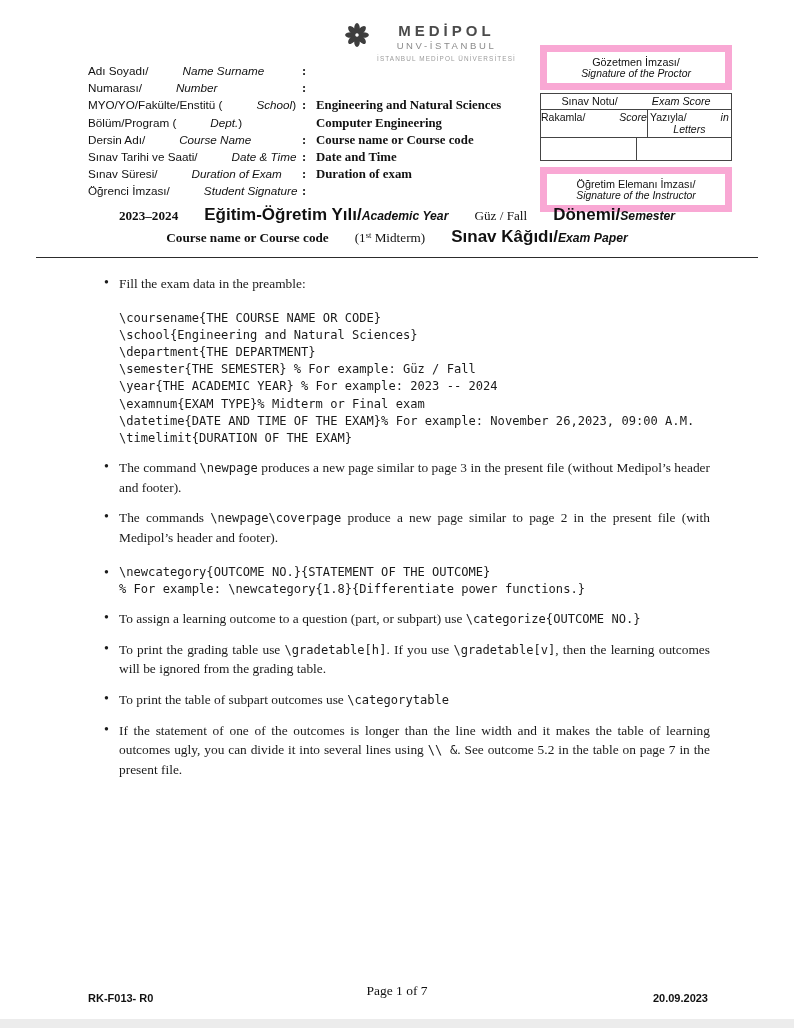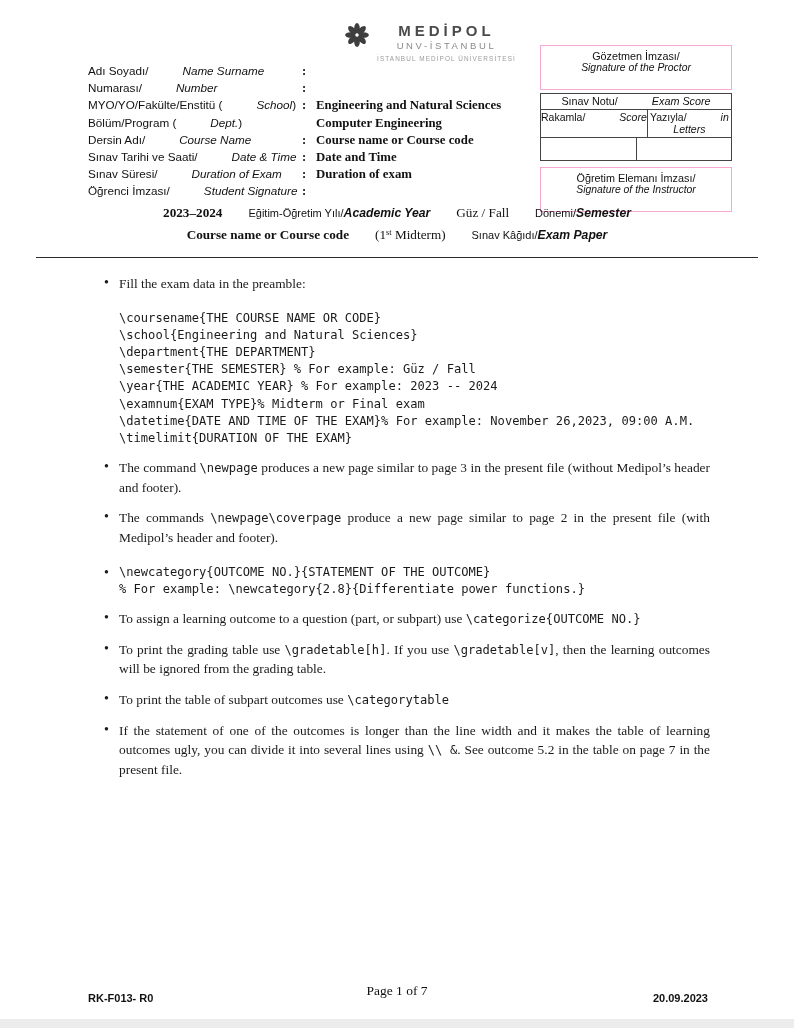--- a/index.html
+++ b/index.html
@@ -19,41 +19,41 @@
 
   
   .form { position:absolute; top:64px; left:88px; }
   .form-row { display:flex; align-items:baseline; height:17.2px; }
   .f-label { width:214px; font-family:"Liberation Sans",sans-serif; font-size:11.7px; color:#111; white-space:pre; }
   .f-colon { width:14px; font-weight:bold; font-size:12.6px; }
   .f-value { font-weight:bold; font-size:12.8px; font-family:"Liberation Serif",serif; white-space:pre; }
 
   
   .boxes { position:absolute; top:45px; left:540px; width:192px; font-family:"Liberation Sans",sans-serif; color:#111; }
-  .sigbox { border:1px solid #f9a8d4; text-align:center; padding-top:4px; height:45px; }
+  .sigbox { border:7px solid #f9a8d4; text-align:center; padding-top:4px; height:45px; }
   .sigbox .l1 { font-size:10.8px; }
   .sigbox .l2 { font-size:10.4px; font-style:italic; }
   .scorebox { border:1px solid #444; margin-top:3px; }
   .score-title { text-align:center; font-size:10.8px; border-bottom:1px solid #444; padding:1px 0 2px; }
   .score-cols { display:flex; border-bottom:1px solid #444; }
   .score-cell-h { flex:1; text-align:center; font-size:10.5px; padding:1px 0 2px; }
   .score-cell-h:first-child { border-right:1px solid #444; }
   .score-empty { display:flex; height:22px; }
   .score-empty .cell { flex:1; }
   .score-empty .cell:first-child { border-right:1px solid #444; }
   .instructor { margin-top:6px; }
 
   
   .title-line { position:absolute; left:0; width:100%; display:flex; justify-content:center; column-gap:26px; align-items:baseline; font-size:13.2px; }
   #title-line1 { top:205px; }
   #title-line2 { top:227px; }
   .tgroup { white-space:pre; }
   .s-rb  { font-family:"Liberation Serif",serif; font-weight:bold; }
   .s-r   { font-family:"Liberation Serif",serif; }
-  .s-sb  { font-family:"Liberation Sans",sans-serif; font-weight:normal; font-size:11px; }
+  .s-sb  { font-family:"Liberation Sans",sans-serif; font-weight:bold; font-size:17px; }
   .s-sbi { font-family:"Liberation Sans",sans-serif; font-weight:bold; font-style:italic; font-size:12.2px; }
   .sup { font-size:8.5px; vertical-align:4px; }
 
   .rule { position:absolute; top:257px; left:36px; right:36px; border:0; border-top:1.6px solid #2c2c2c; }
 
   
   .bullets { position:absolute; top:274px; left:104px; right:84px; list-style:none; }
   .bullets li { position:relative; padding-left:15px; margin-bottom:11px; text-align:justify; font-size:13.4px; line-height:1.46; color:#1a1a1a; }
   .bullets li::before { content:"•"; position:absolute; left:0; top:-1px; font-size:14px; }
   .mono { font-family:"DejaVu Sans Mono",monospace; font-size:12.1px; }
@@ -183,21 +183,21 @@
       <span class="tgroup"><span class="s-r">(1</span><span class="s-r sup">st</span><span class="s-r"> Midterm)</span></span>
       <span class="tgroup"><span class="s-sb">Sınav Kâğıdı/</span><span class="s-sbi">Exam Paper</span></span>
     </div>
 
   <hr class="rule">
 
   <ul class="bullets" id="bullet-list">
       <li><span>Fill the exam data in the preamble:</span><div class="codeblock"><div>\coursename{THE COURSE NAME OR CODE}</div><div>\school{Engineering and Natural Sciences}</div><div>\department{THE DEPARTMENT}</div><div>\semester{THE SEMESTER} % For example: Güz / Fall</div><div>\year{THE ACADEMIC YEAR} % For example: 2023 -- 2024</div><div>\examnum{EXAM TYPE}% Midterm or Final exam</div><div>\datetime{DATE AND TIME OF THE EXAM}% For example: November 26,2023, 09:00 A.M.</div><div>\timelimit{DURATION OF THE EXAM}</div></div></li>
       <li><span>The command </span><span class="mono">\newpage</span><span> produces a new page similar to page 3 in the present file (without Medipol’s header and footer).</span></li>
       <li><span>The commands </span><span class="mono">\newpage\coverpage</span><span> produce a new page similar to page 2 in the present file (with Medipol’s header and footer).</span></li>
-      <li><div class="codeblock"><div>\newcategory{OUTCOME NO.}{STATEMENT OF THE OUTCOME}</div><div>% For example: \newcategory{2.8}{Differentiate power functions.}</div></div></li>
+      <li><div class="codeblock"><div>\newcategory{OUTCOME NO.}{STATEMENT OF THE OUTCOME}</div><div>% For example: \newcategory{1.8}{Differentiate power functions.}</div></div></li>
       <li><span>To assign a learning outcome to a question (part, or subpart) use </span><span class="mono">\categorize{OUTCOME NO.}</span></li>
       <li><span>To print the grading table use </span><span class="mono">\gradetable[h]</span><span>. If you use </span><span class="mono">\gradetable[v]</span><span>, then the learning outcomes will be ignored from the grading table.</span></li>
       <li><span>To print the table of subpart outcomes use </span><span class="mono">\categorytable</span></li>
       <li><span>If the statement of one of the outcomes is longer than the line width and it makes the table of learning outcomes ugly, you can divide it into several lines using </span><span class="mono">\\ &amp;</span><span>. See outcome 5.2 in the table on page 7 in the present file.</span></li>
     </ul>
 
   <div class="footer-center">Page 1 of 7</div>
   <div class="footer-left">RK-F013- R0</div>
   <div class="footer-right">20.09.2023</div>
 

